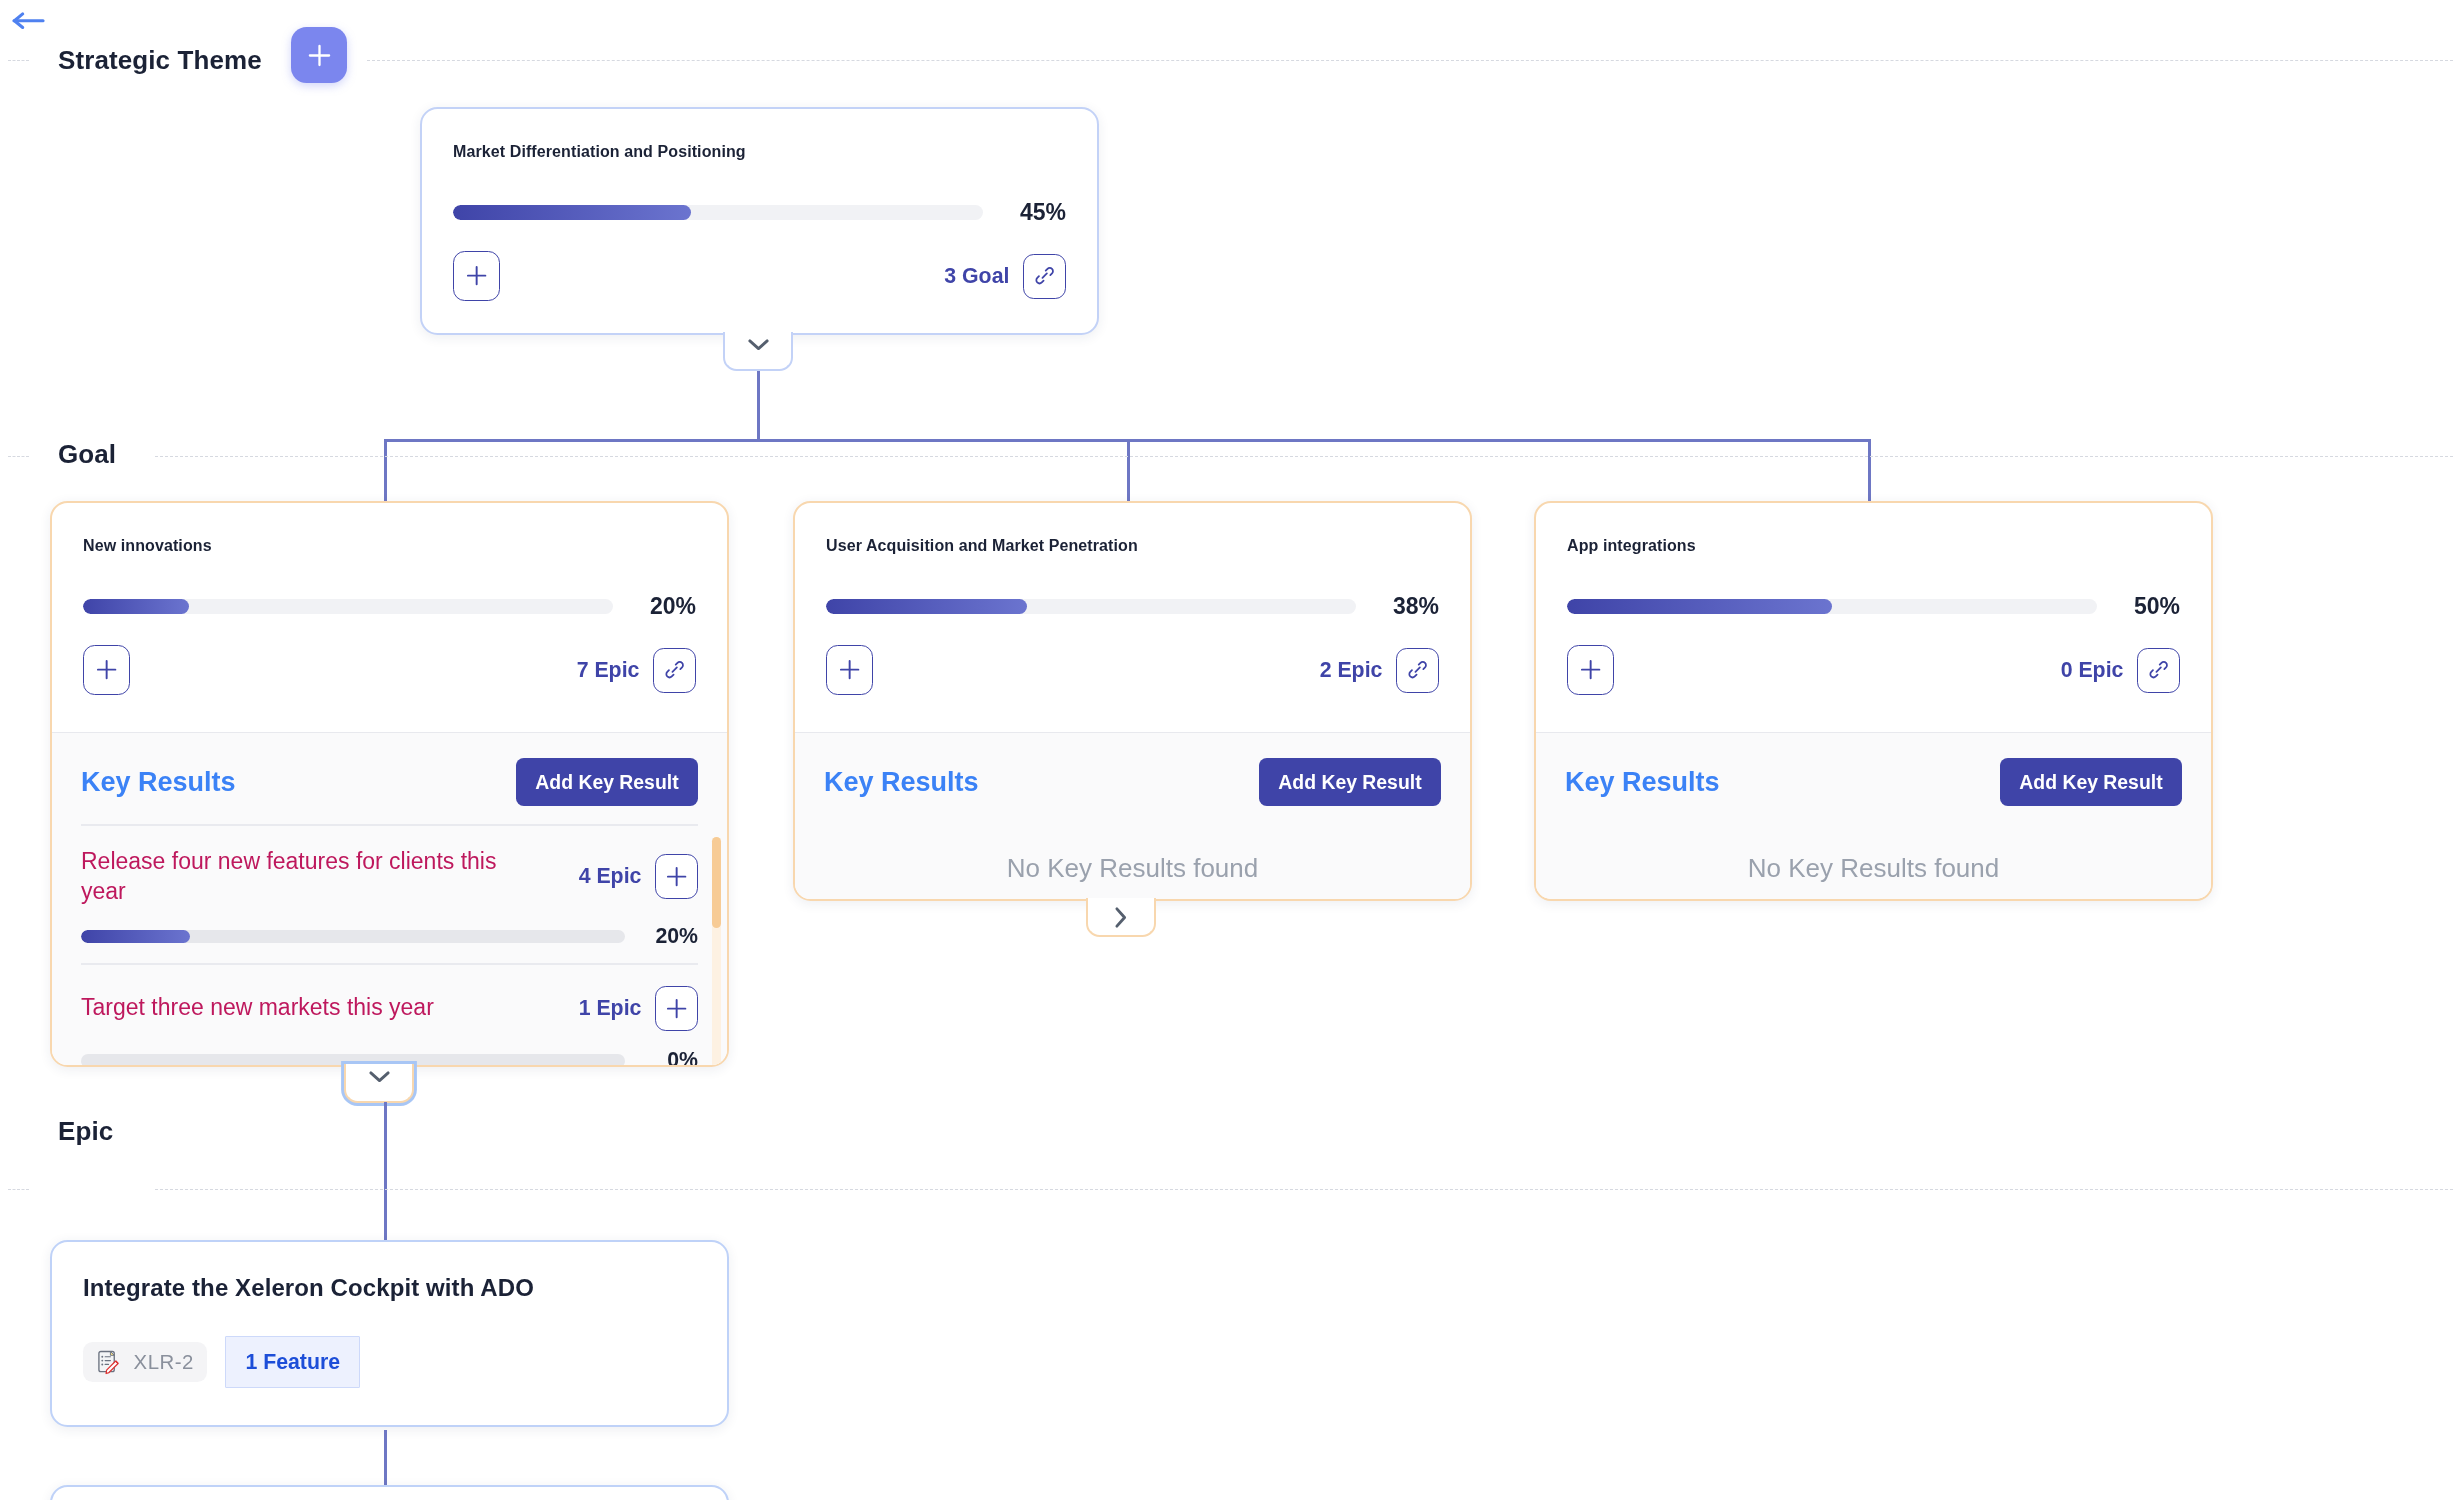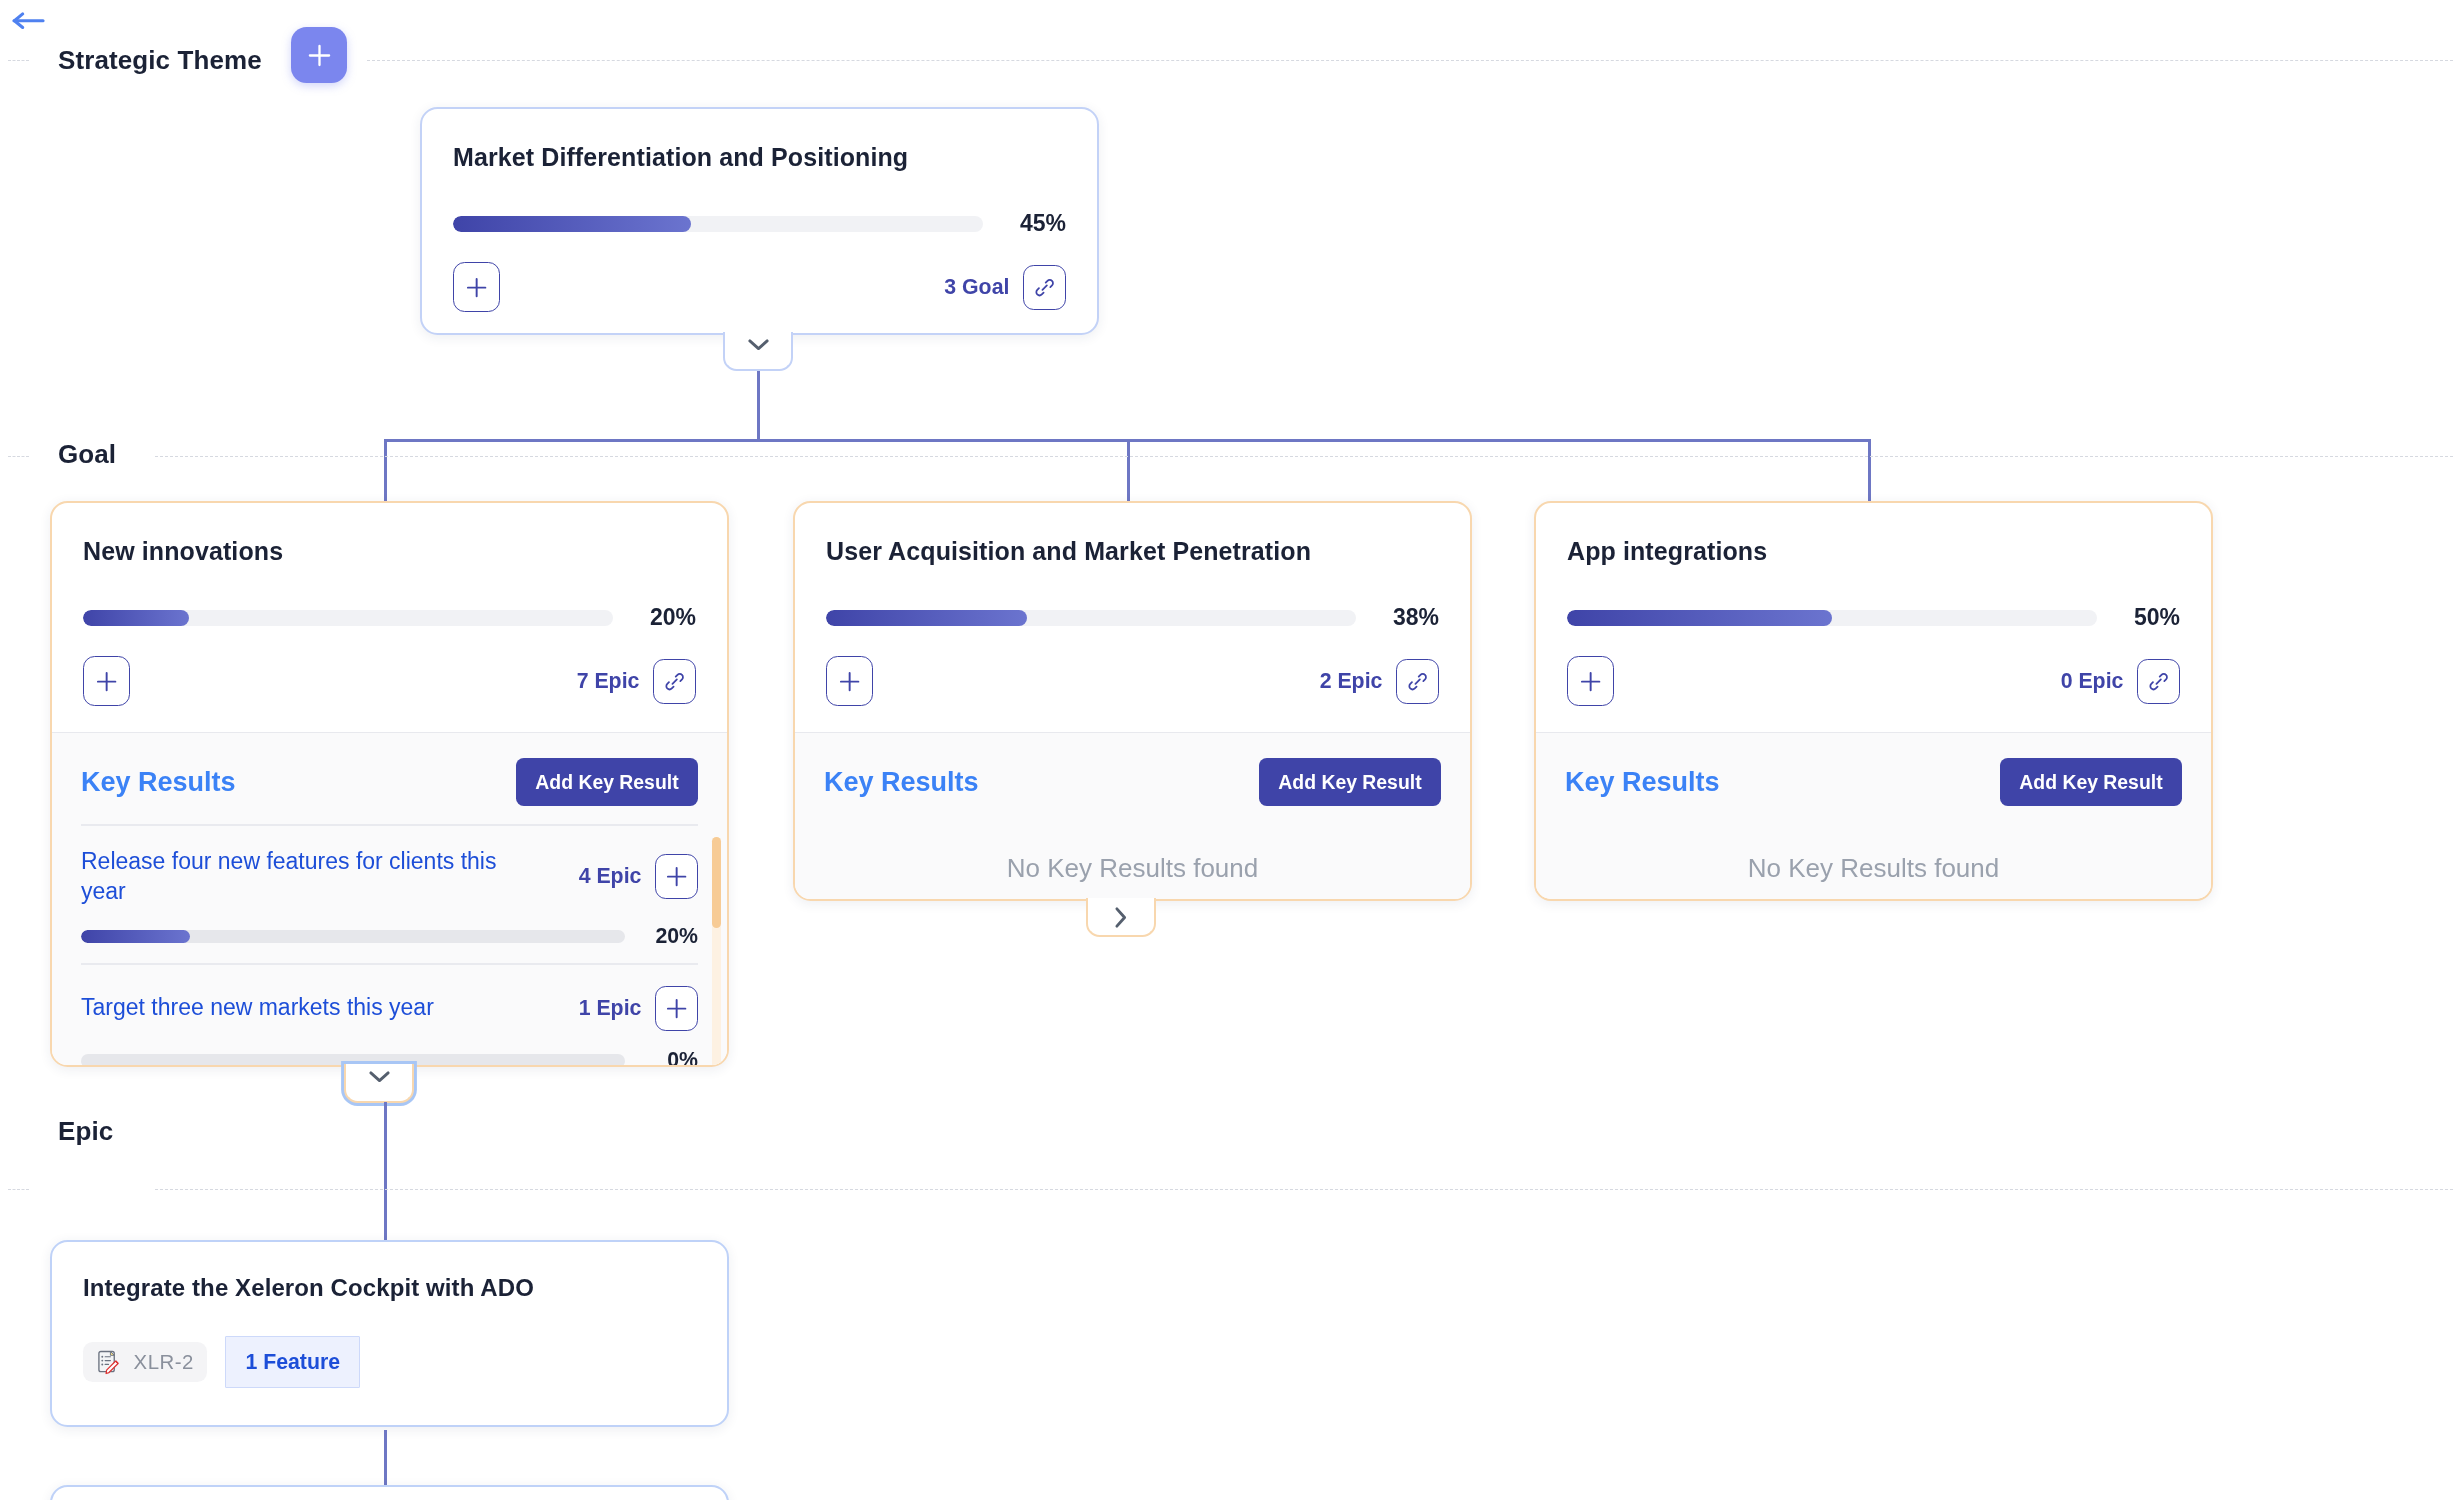--- a/index.html
+++ b/index.html
@@ -79,21 +79,21 @@
     position: absolute;
     background: #ffffff;
     border-radius: 17.5px;
     box-shadow: 0 2.9px 11.6px rgba(40,50,90,.08);
   }
   .card.theme-card { border: 2.9px solid #c3d2f7; }
   .card.goal-card  { border: 2.9px solid #f8d7ae; overflow: hidden; background:#fff; }
   .card.epic-card  { border: 2.9px solid #bfd2f8; }
 
   .card-title {
-    font-size: 25px;
+    font-size: 16px;
     font-weight: 700;
     color: #1b2236;
     letter-spacing: 0.1px;
     line-height: 1.25;
   }
 
   
   .progress-row {
     display: flex;
     align-items: center;
@@ -195,21 +195,21 @@
   .kr-sep { height: 1.9px; background: #e9eaef; margin: 0 0 0 0; }
   .kr-item { padding: 21.3px 0 13.6px 0; }
   .kr-item-top {
     display: flex;
     align-items: center;
     justify-content: space-between;
     gap: 15.5px;
   }
   .kr-text {
     font-size: 23px;
-    color: #1d4ed8;
+    color: #be185d;
     line-height: 1.3;
     max-width: 437px;
   }
   .kr-right {
     display: flex;
     align-items: center;
     gap: 13.6px;
     flex-shrink: 0;
   }
   .kr-progress {

